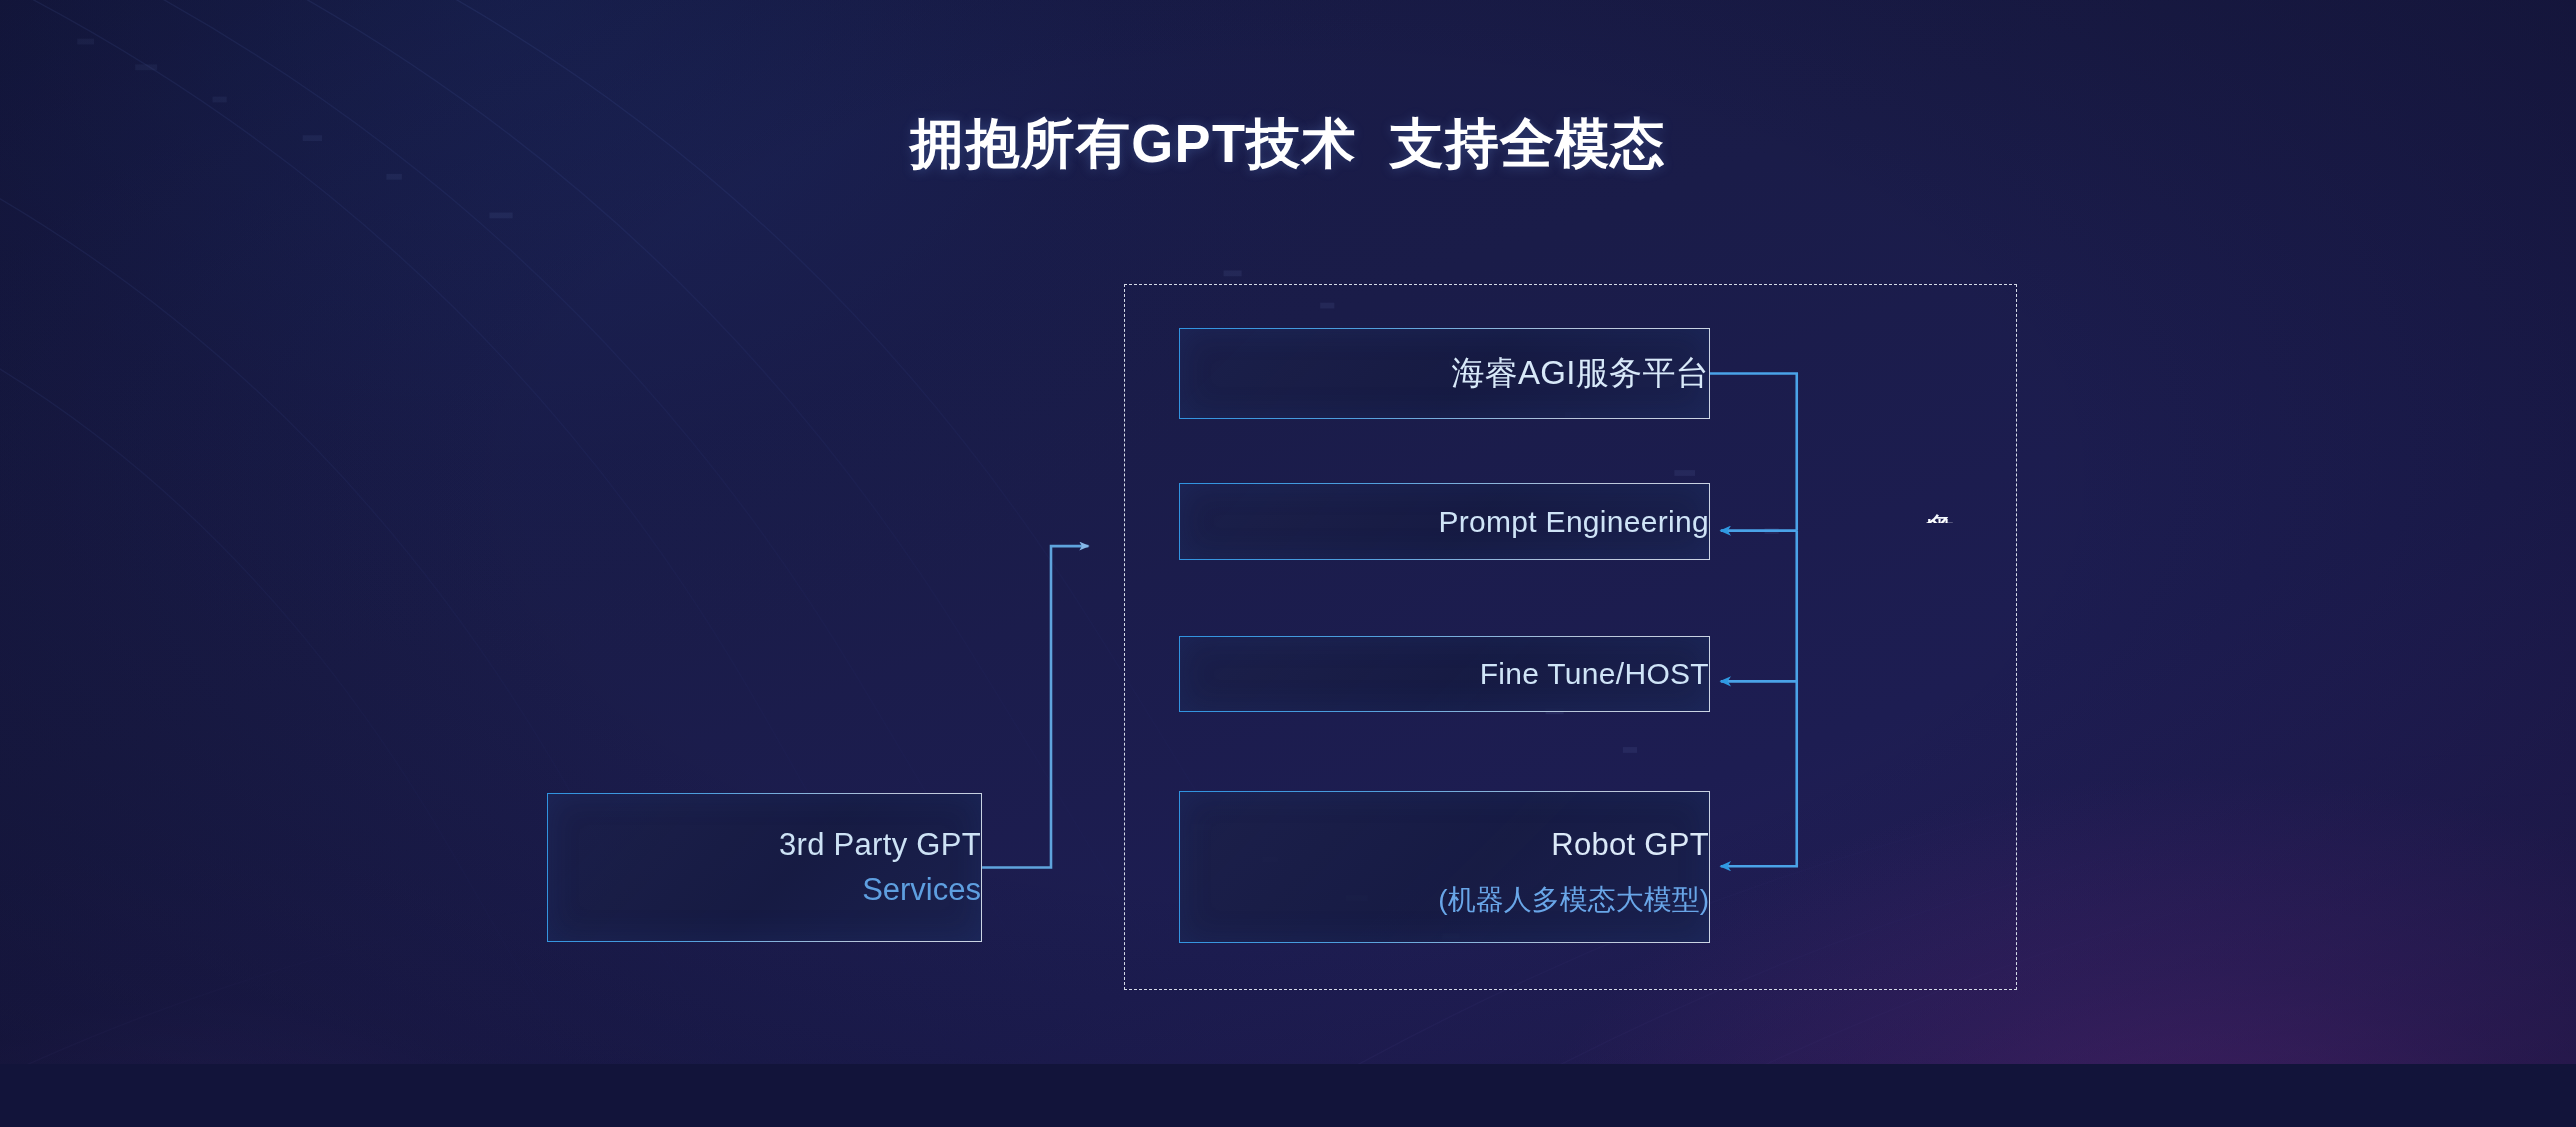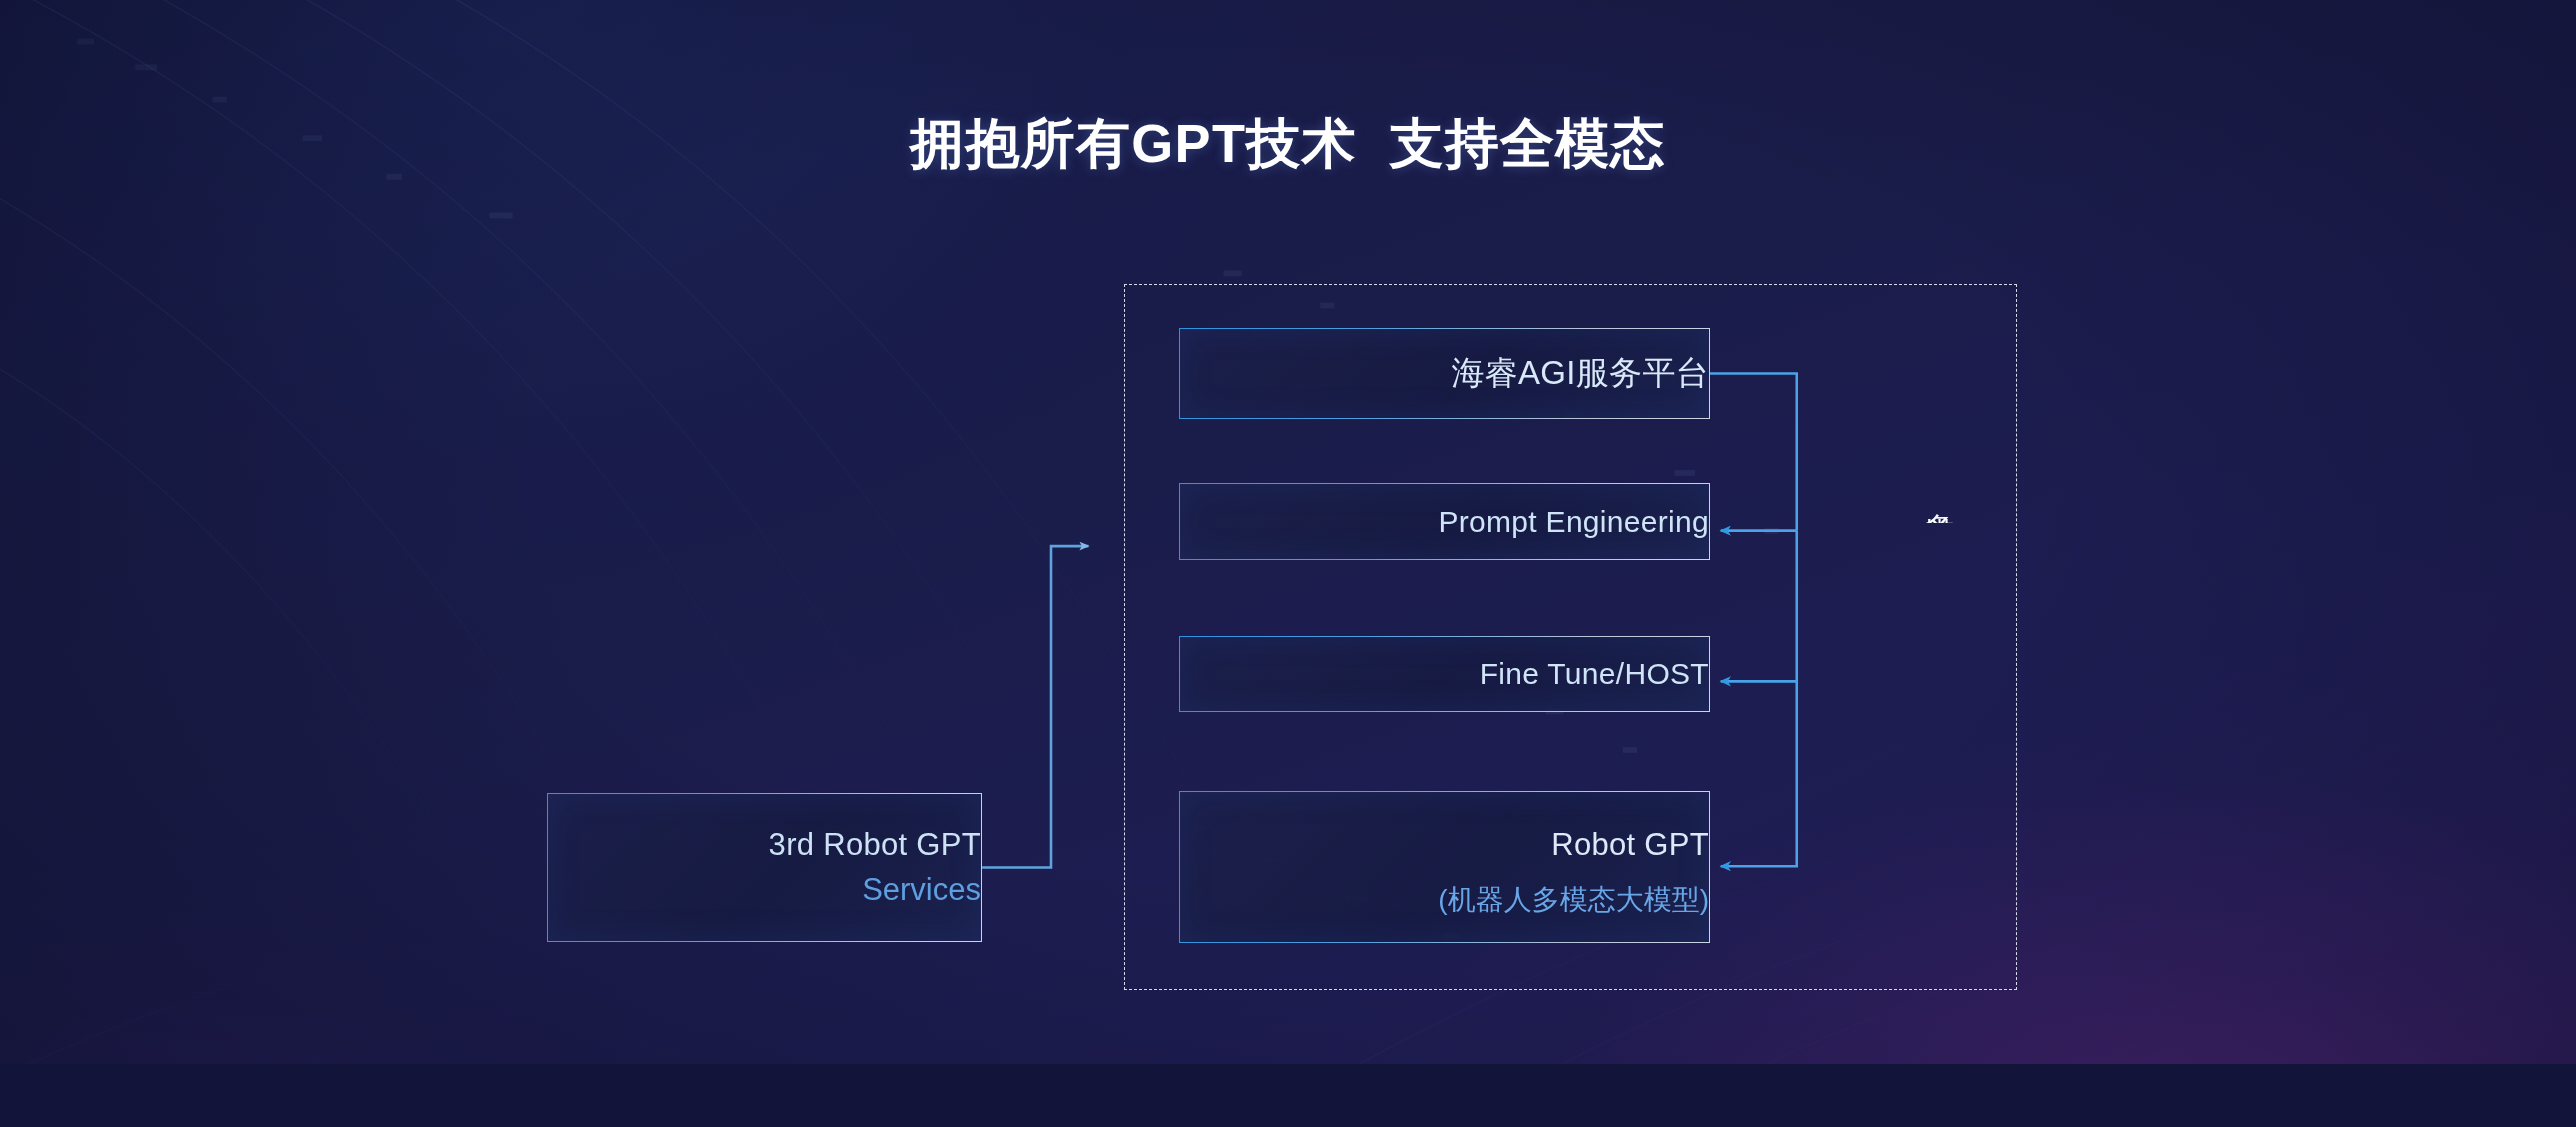--- a/index.html
+++ b/index.html
@@ -232,20 +232,20 @@
   <div class="node" id="node-finetune">
     <span class="line1">Fine Tune/HOST</span>
   </div>
 
   <div class="node" id="node-robot">
     <span class="line1">Robot GPT</span>
     <span class="line2">(机器人多模态大模型)</span>
   </div>
 
   <div class="node" id="node-thirdparty">
-    <span class="line1">3rd Robot GPT</span>
+    <span class="line1">3rd Party GPT</span>
     <span class="line2">Services</span>
   </div>
 
   <div class="vlabel">多模态数据交换</div>
 
 </div>
 
 
 </body></html>

